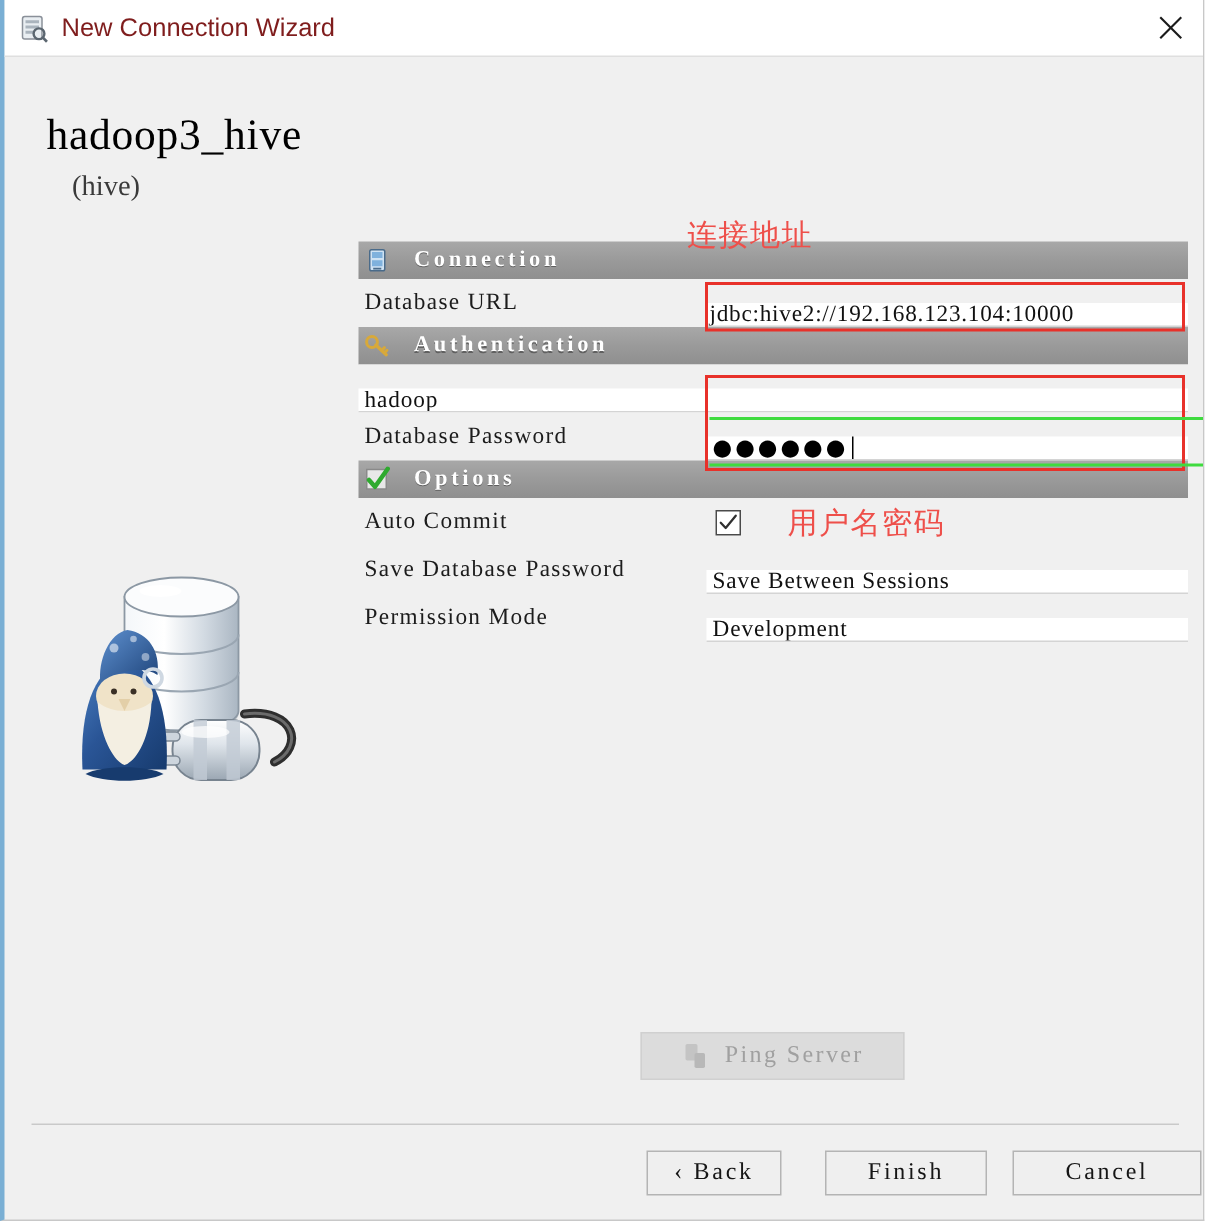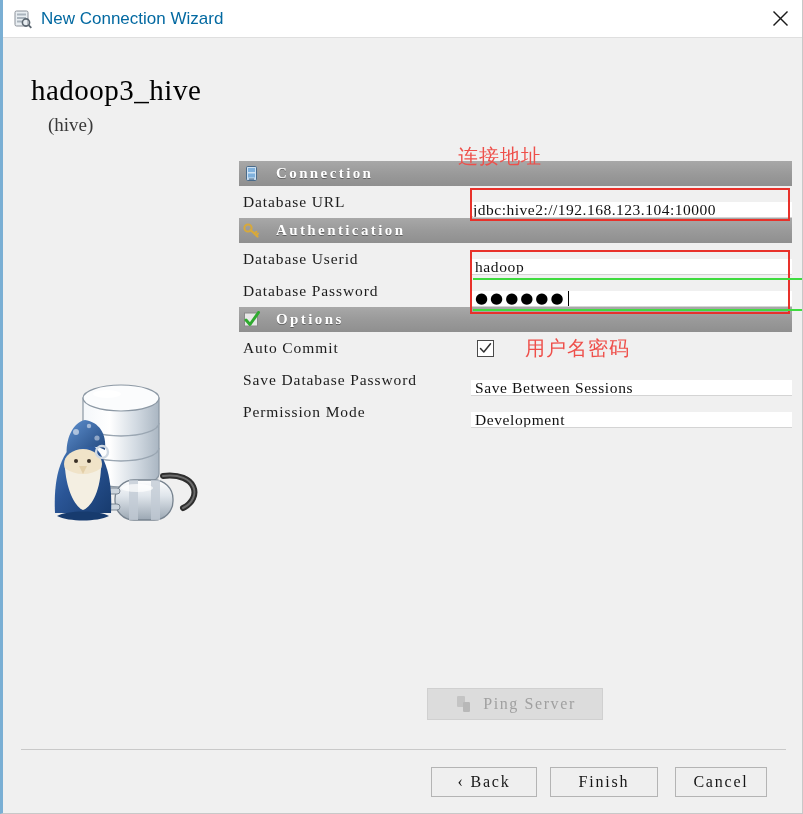--- a/index.html
+++ b/index.html
@@ -38,21 +38,21 @@
     position: absolute;
     left: 10px; top: 9px;
     width: 20px; height: 20px;
   }
   #title-text {
     position: absolute;
     left: 38px; top: 0;
     height: 38px;
     line-height: 38px;
     font-size: 17px;
-    color: #0369a1;
+    color: #7f1d1d;
     font-family: "Liberation Sans", sans-serif;
     white-space: nowrap;
   }
   #close-button {
     position: absolute;
     right: 0; top: 0;
     width: 46px; height: 37px;
     display: flex;
     align-items: center;
     justify-content: center;
@@ -265,23 +265,23 @@
     display: flex;
     align-items: center;
     justify-content: center;
     font-family: "Liberation Serif", serif;
     font-size: 16px;
     color: #161616;
     letter-spacing: 1.8px;
     cursor: pointer;
     white-space: nowrap;
   }
-  #btn-back   { left: 428px; width: 106px; }
+  #btn-back   { left: 428px; width: 90px; }
   #btn-finish { left: 547px; width: 108px; }
-  #btn-cancel { left: 672px; width: 92px; }
+  #btn-cancel { left: 672px; width: 126px; }
 </style>
 </head>
 <body>
 
 <div id="window">
 
   <div id="titlebar">
     <svg id="title-icon" viewBox="0 0 20 20">
       <rect x="2" y="2" width="13" height="15" rx="1.5" fill="#e9eef2" stroke="#8a9099" stroke-width="1"></rect>
       <rect x="4" y="4.5" width="9" height="2" fill="#aab4bd"></rect>
@@ -384,21 +384,20 @@
       <svg class="sec-icon" viewBox="0 0 17 17">
         <circle cx="5" cy="6" r="3.6" fill="none" stroke="#d8a93a" stroke-width="2"></circle>
         <path d="M7.5 8 L14.5 14.5" stroke="#d8a93a" stroke-width="2.2" stroke-linecap="round"></path>
         <path d="M11.5 11.5 L13.3 9.8" stroke="#d8a93a" stroke-width="2" stroke-linecap="round"></path>
         <path d="M13.2 13.2 L15 11.5" stroke="#d8a93a" stroke-width="2" stroke-linecap="round"></path>
       </svg>
       <span class="sec-label">Authentication</span>
     </div>
 
     <div class="field-row">
-      <div class="field-label">Database Userid</div>
       <div class="field-value">hadoop</div>
     </div>
 
     <div class="field-row">
       <div class="field-label">Database Password</div>
       <div class="field-value pwd">
         <span class="pwd-dots">●●●●●●</span>
           <span class="caret"></span>
       </div>
     </div>

